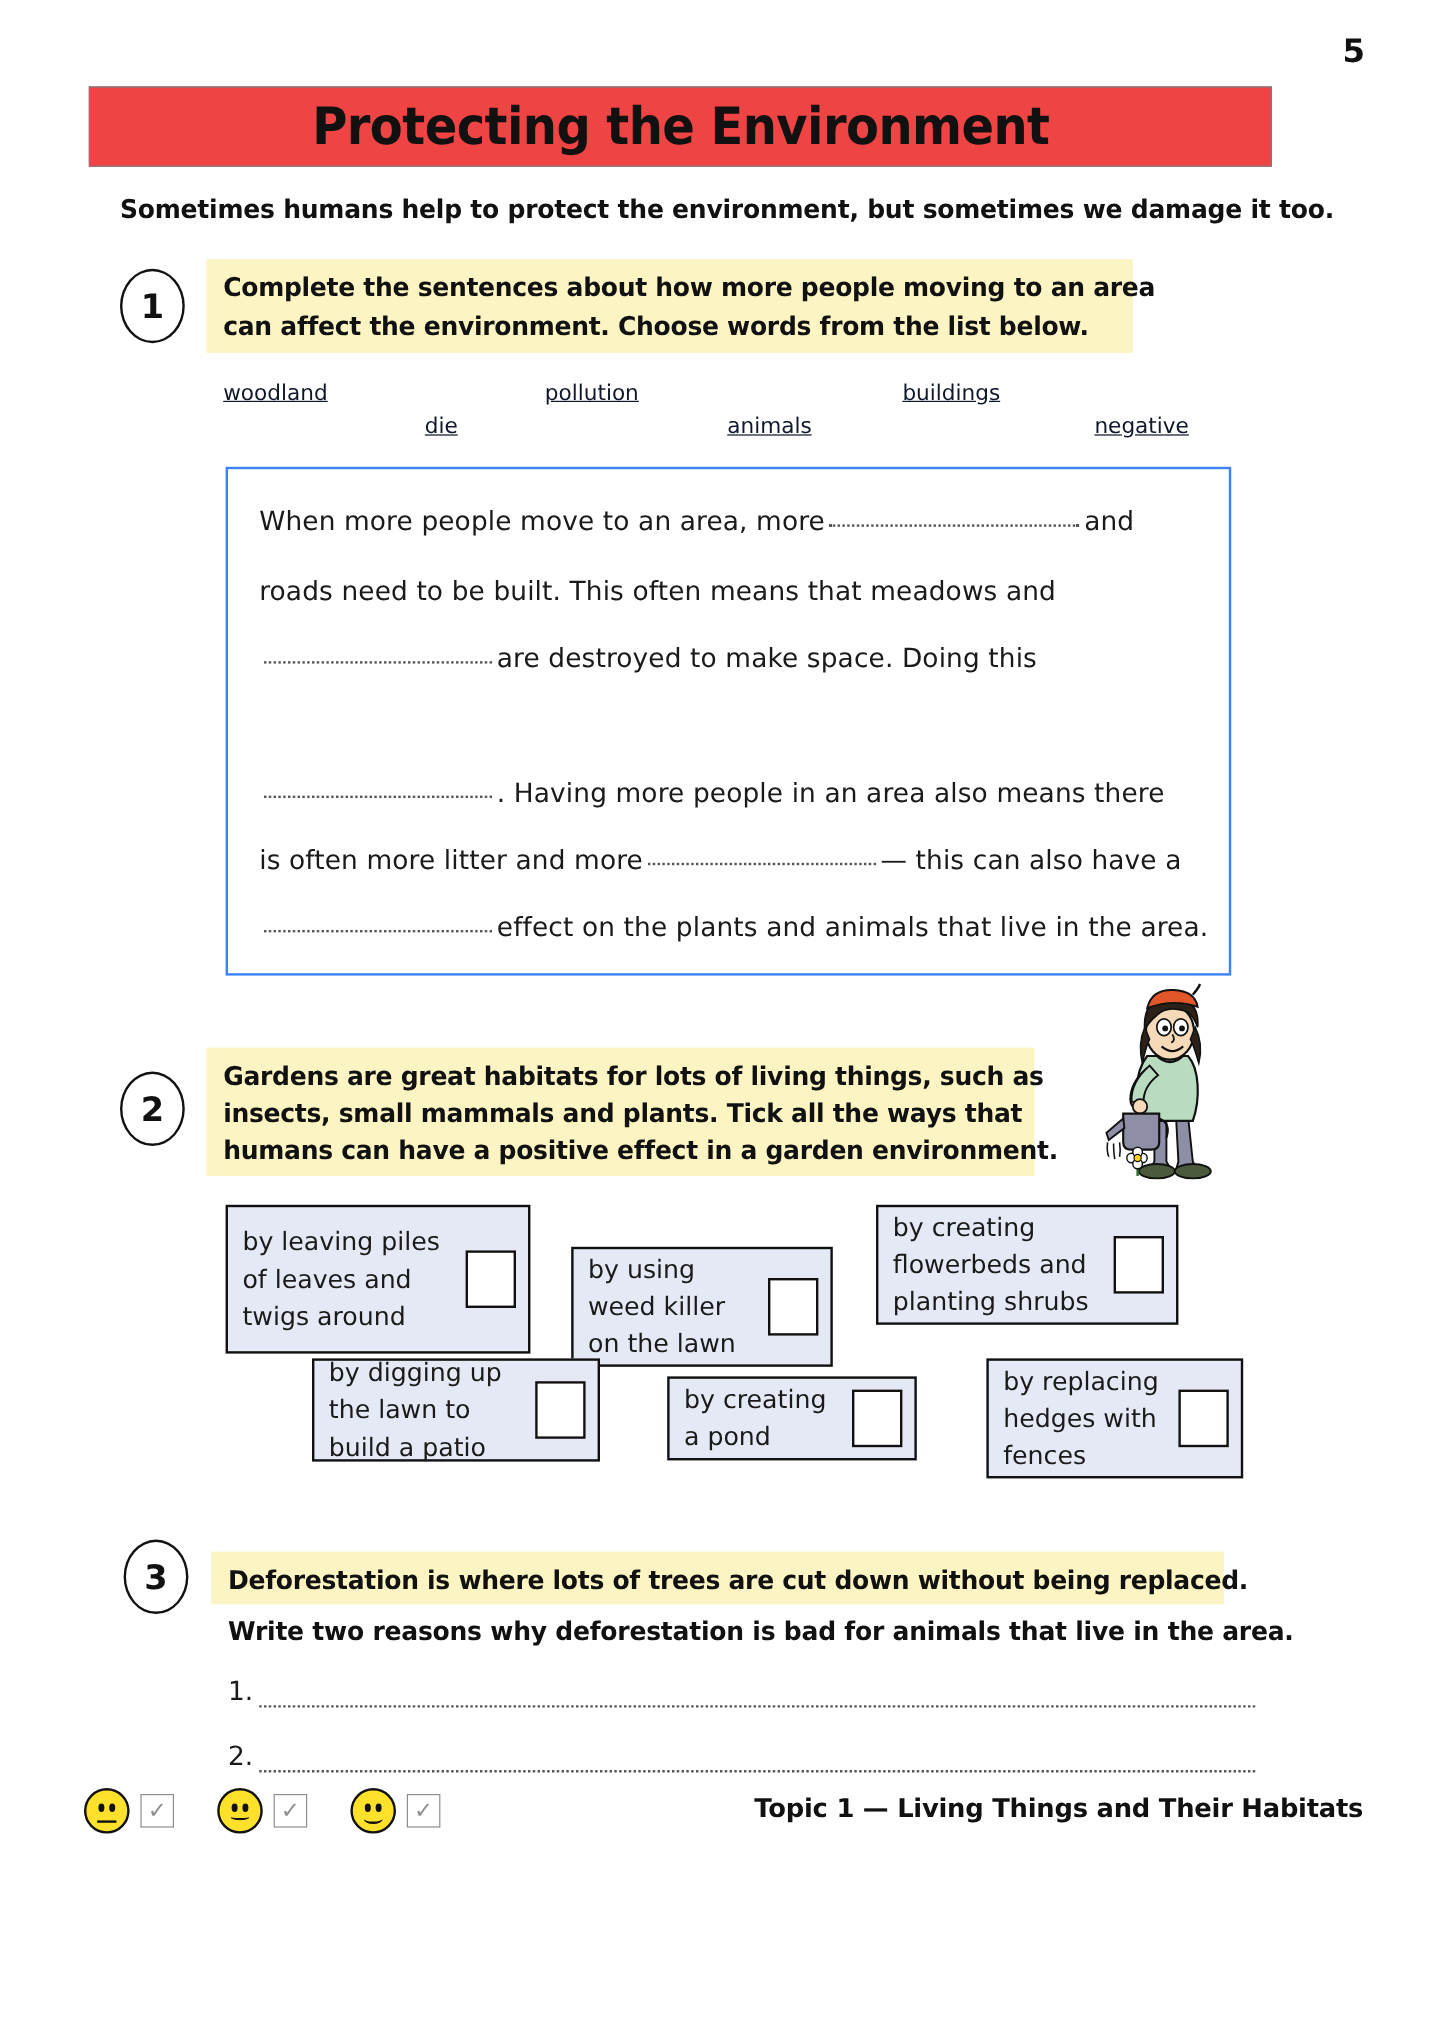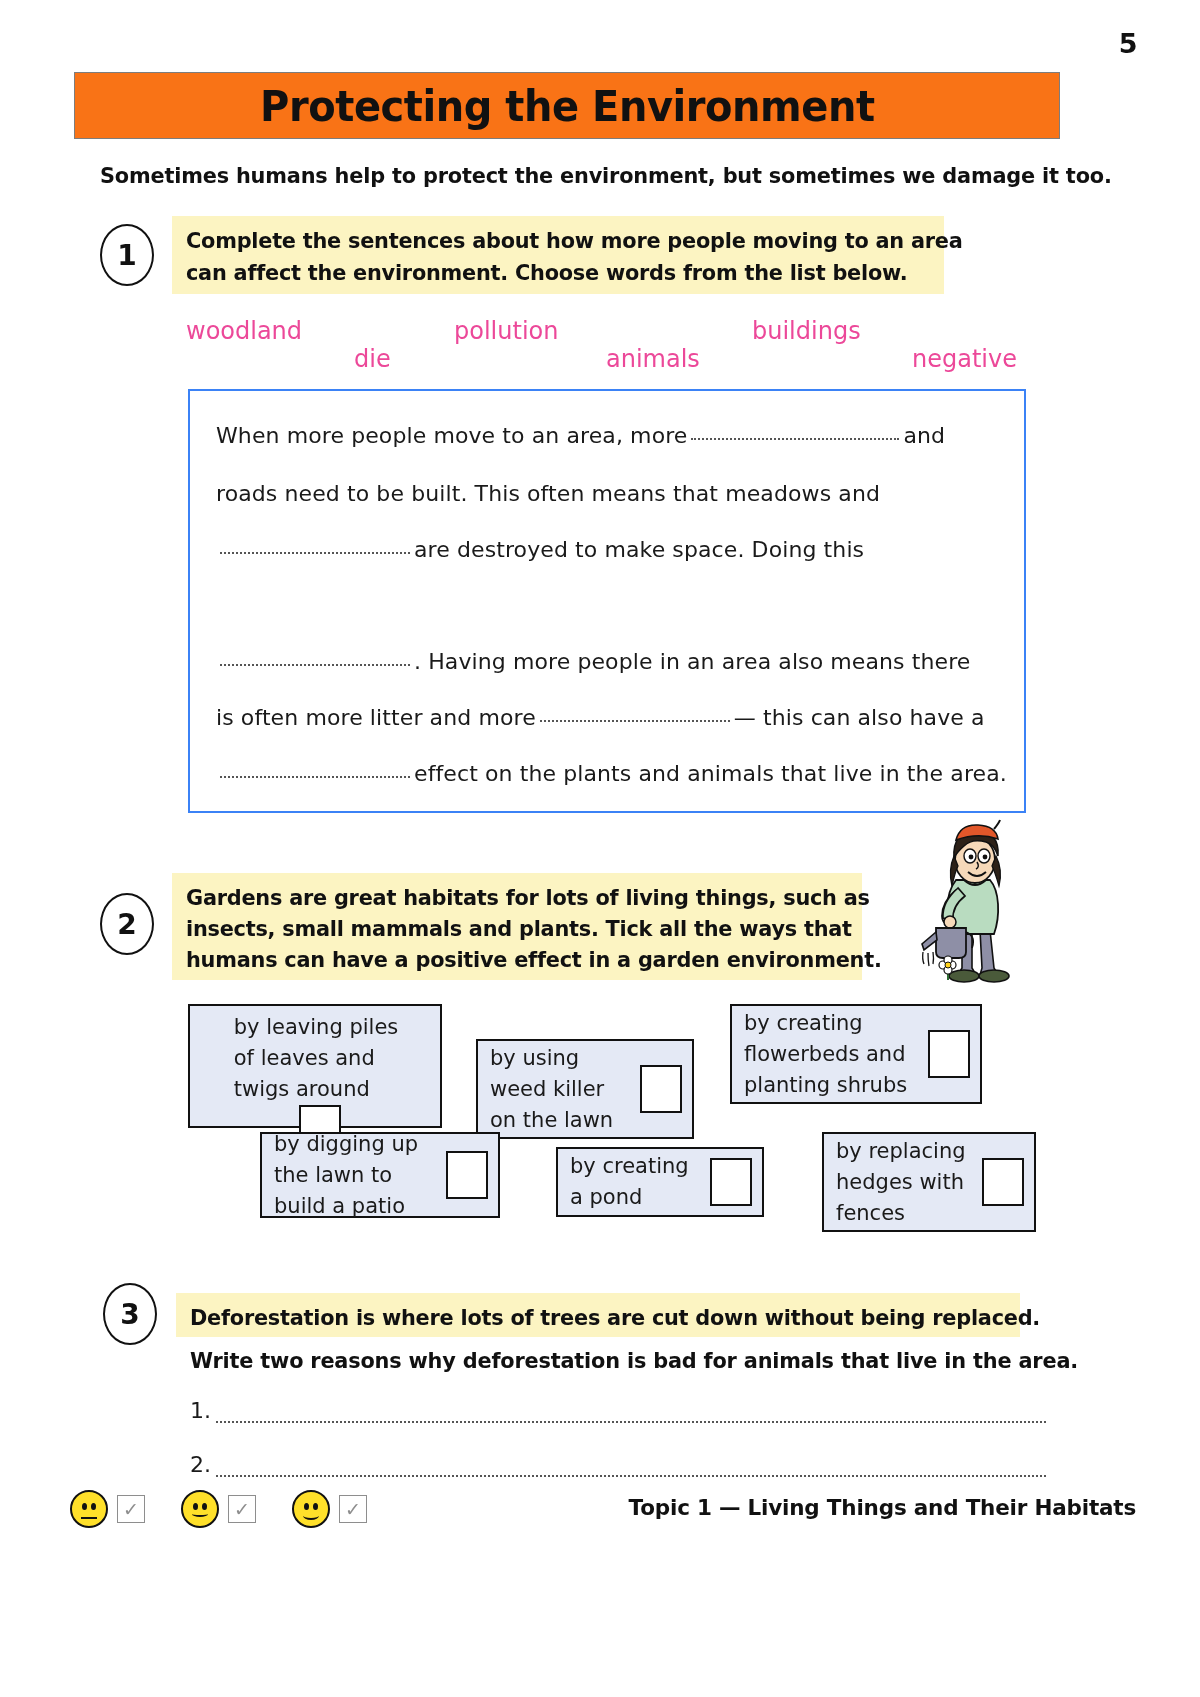--- a/index.html
+++ b/index.html
@@ -33,21 +33,21 @@
     letter-spacing: .5px;
   }
 
   
   .title-banner {
     position: absolute;
     left: 74px;
     top: 72px;
     width: 986px;
     height: 67px;
-    background: #f97316;
+    background: #ef4444;
     border: 1.5px solid #7d7d7d;
     display: flex;
     align-items: center;
     justify-content: center;
   }
   .title-banner .title-text {
     font-family: "DejaVu Sans", sans-serif;
     font-weight: 700;
     font-size: 43px;
     letter-spacing: -0.5px;
@@ -107,25 +107,26 @@
   .wordbank {
     position: absolute;
     left: 186px;
     top: 313px;
     width: 840px;
     height: 62px;
     font-family: "Liberation Sans", sans-serif;
   }
   .wordbank .word {
     position: absolute;
-    font-size: 24px;
-    color: #ec4899;
+    font-size: 18px;
+    color: #0f172a;
     font-family: "DejaVu Sans", sans-serif;
     font-weight: 400;
     white-space: nowrap;
+    text-decoration: underline;
   }
 
   
   .cloze-box {
     position: absolute;
     left: 188px;
     top: 389px;
     width: 838px;
     height: 424px;
     border: 2px solid #3b82f6;
@@ -380,21 +381,21 @@
       <circle cx="53" cy="39" r="2.4" fill="#111"></circle>
       <circle cx="67" cy="39" r="2.4" fill="#111"></circle>
 
       <path d="M59 44 q3 5 -1 7" fill="none" stroke="#111" stroke-width="1.5"></path>
       <path d="M50 54 q9 8 18 0" fill="none" stroke="#111" stroke-width="1.8"></path>
 
       <path d="M46 62 q11 10 22 0" fill="none" stroke="#111" stroke-width="1.8"></path>
     </svg>
   </div>
 
-  <div class="optbox" style="left:188px; top:1004px; width:254px; height:124px;flex-direction:column;">
+  <div class="optbox" style="left:188px; top:1004px; width:254px; height:124px;">
     <span class="opt-text">by leaving piles
 of leaves and
 twigs around</span>
     <span class="tickbox"></span>
   </div>
 
   <div class="optbox" style="left:476px; top:1004px; width:218px; height:100px;margin-top:35px;">
     <span class="opt-text">by using
 weed killer
 on the lawn</span>

